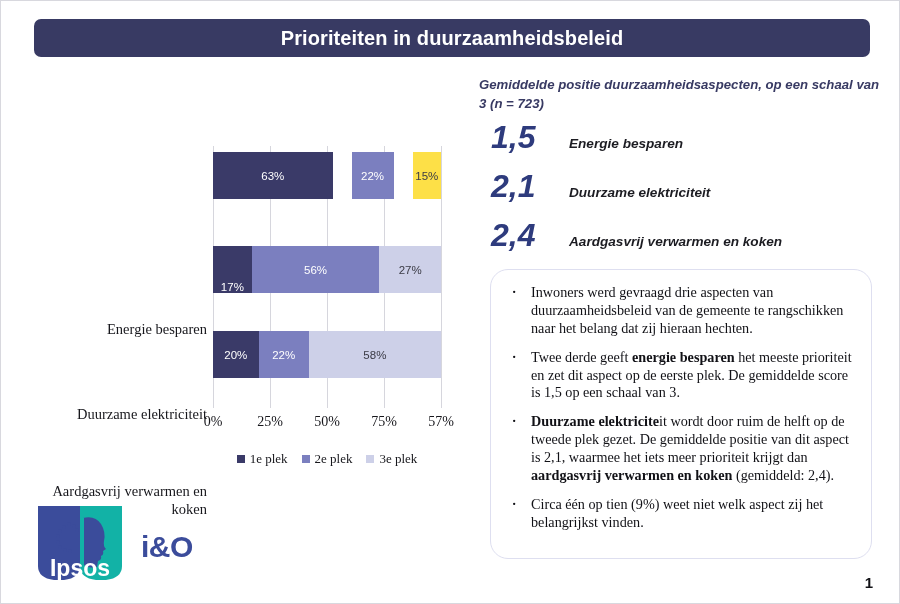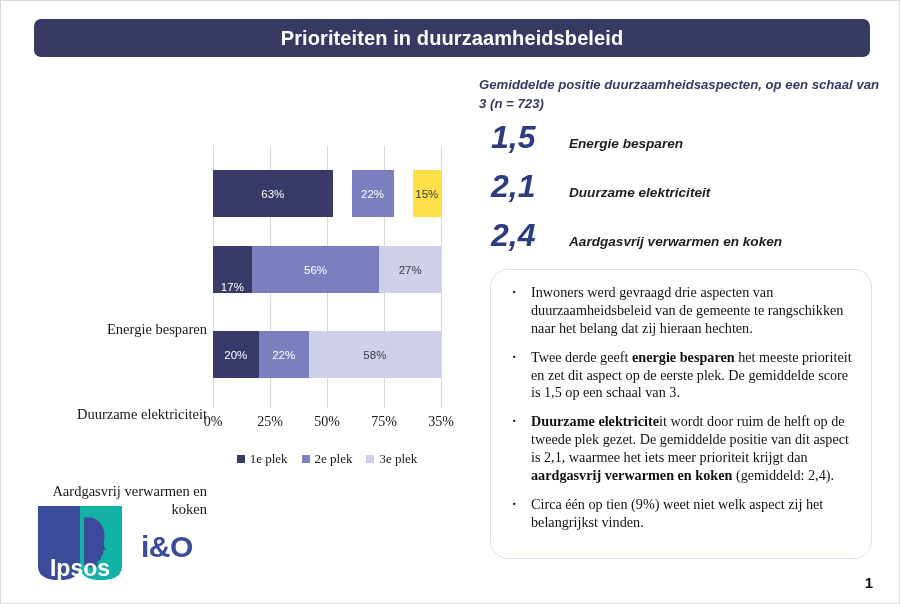--- a/index.html
+++ b/index.html
@@ -85,21 +85,21 @@
     position: absolute;
     inset: 0;
   }
   .bar-row {
     position: absolute;
     left: 0;
     width: 100%;
     height: 47px;
     display: flex;
   }
-  .bar-row.r0 { top: 24px; gap: 19px; }
+  .bar-row.r0 { top: 6px; gap: 19px; }
   .bar-row.r1 { top: 100px; }
   .bar-row.r2 { top: 185px; }
   .seg {
     height: 100%;
     display: flex;
     align-items: center;
     justify-content: center;
     font-family: "Liberation Sans", sans-serif;
     font-size: 11.5px;
     box-sizing: border-box;
@@ -315,21 +315,21 @@
     <div>
         <div class="cat-label c0">Energie besparen</div>
         <div class="cat-label c1">Duurzame elektriciteit</div>
         <div class="cat-label c2">Aardgasvrij verwarmen en koken</div>
       </div>
     <div>
         <div class="axis-tick" style="left: 188px;">0%</div>
         <div class="axis-tick" style="left: 245px;">25%</div>
         <div class="axis-tick" style="left: 302px;">50%</div>
         <div class="axis-tick" style="left: 359px; text-align: center;">75%</div>
-        <div class="axis-tick" style="left: 416px;">35%</div>
+        <div class="axis-tick" style="left: 416px;">57%</div>
       </div>
     <div class="legend">
         <div class="legend-item">
           <span class="legend-swatch" style="background: rgb(58, 58, 104);"></span>
           <span>1e plek</span>
         </div>
         <div class="legend-item">
           <span class="legend-swatch" style="background: rgb(123, 127, 191);"></span>
           <span>2e plek</span>
         </div>

